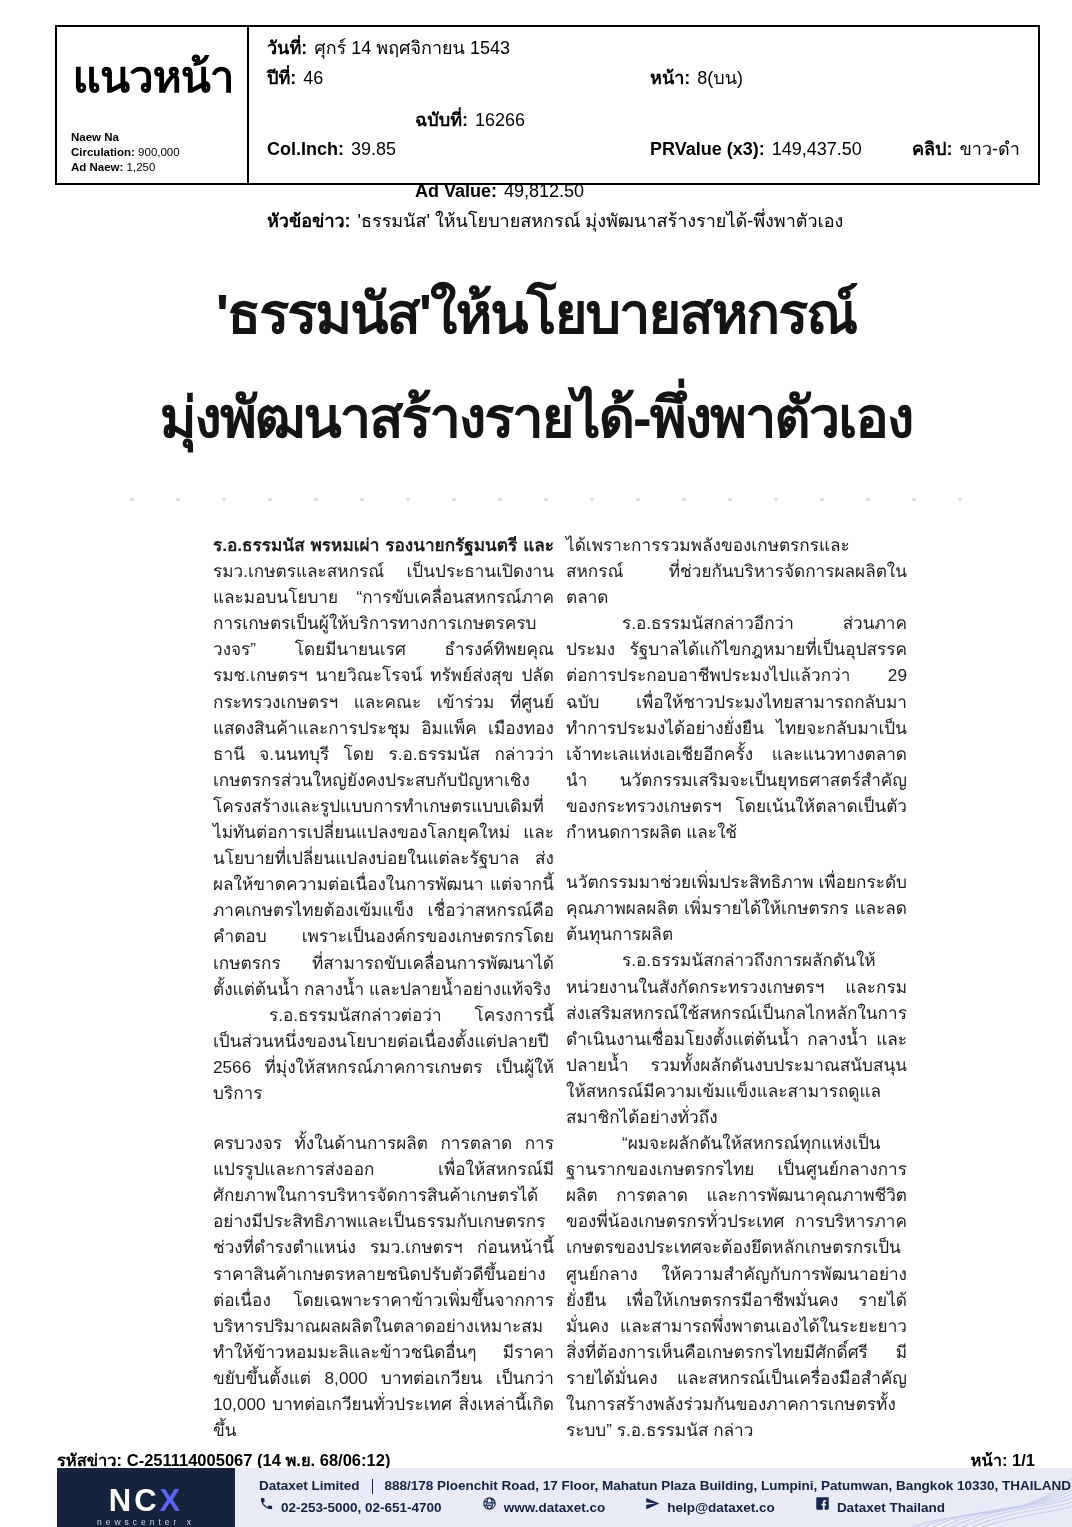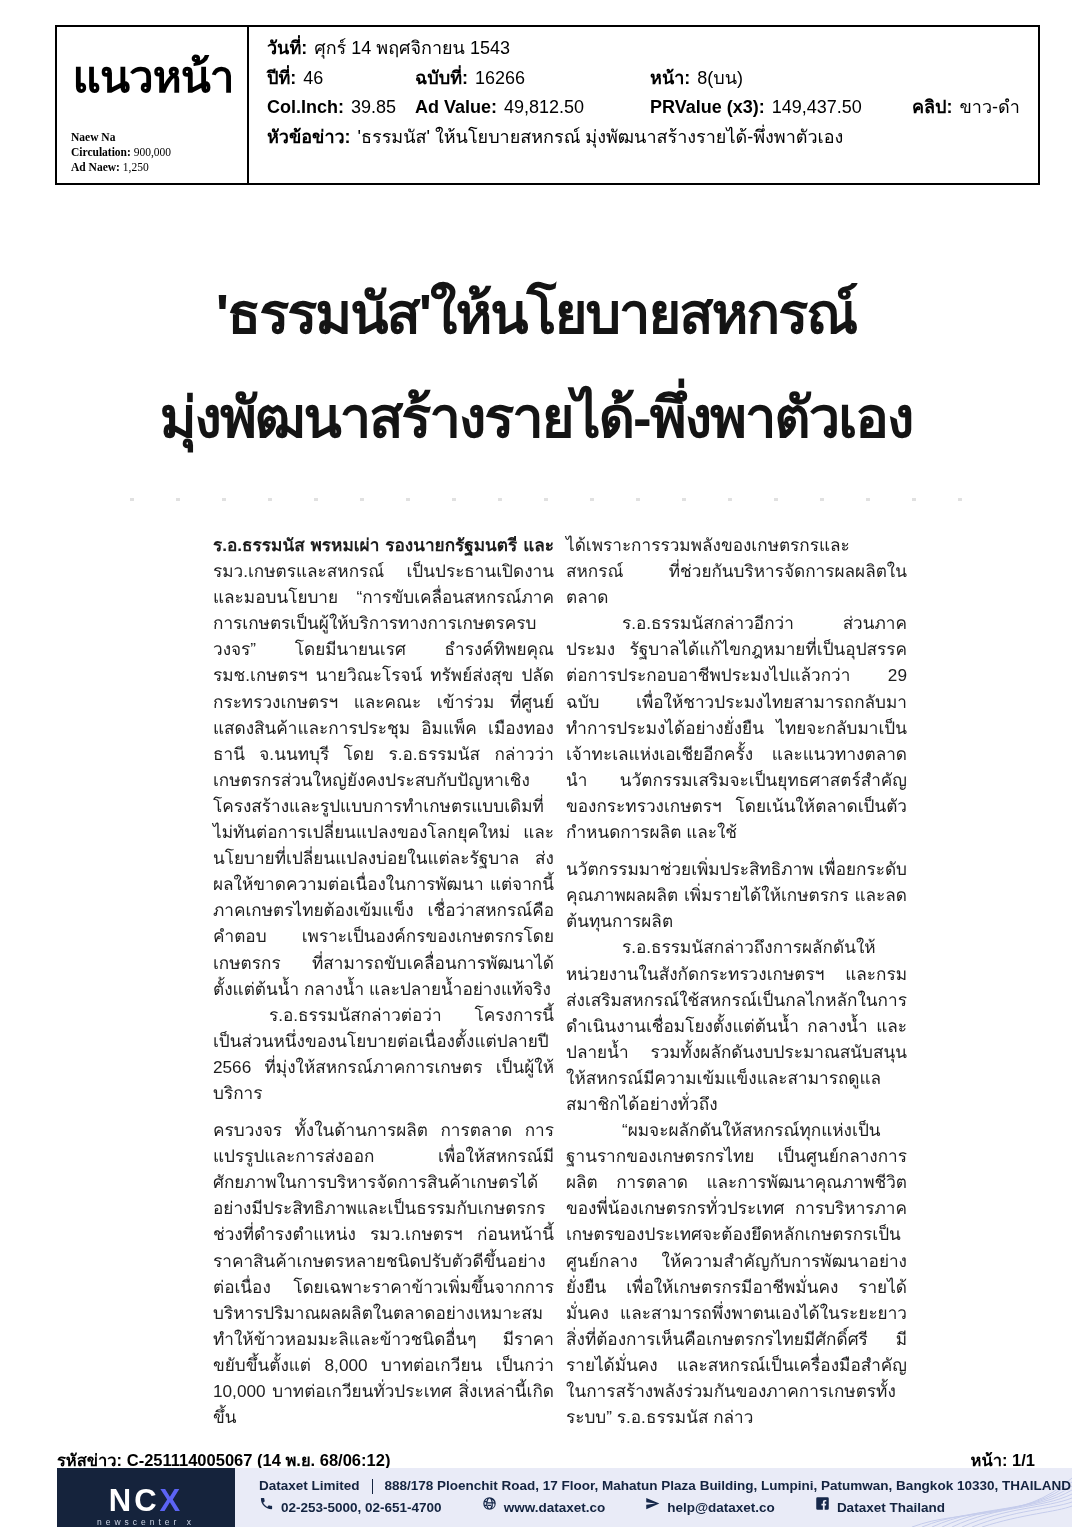--- a/index.html
+++ b/index.html
@@ -10,51 +10,51 @@
   }
   .page { position:absolute; inset:0; background:#fff; }
 
   
   .clip-table {
     position:absolute; left:55px; top:25px; width:985px; height:160px;
     border:2px solid #000; display:flex; background:#fff;
   }
   .pub-cell {
     width:192px; border-right:2px solid #000; display:flex; flex-direction:column;
-    justify-content:space-between; padding:14px 12px 8px 14px;font-family:Liberation Serif, serif;
+    justify-content:space-between; padding:14px 12px 8px 14px;
   }
   .pub-logo { font-size:44px; font-weight:900; letter-spacing:-1px; text-align:center; color:#000; }
   .pub-info { font-size:11.5px; line-height:15px; color:#000; }
   .pub-info b { font-weight:700; }
   .meta-cell { flex:1; padding:7px 14px 4px 18px; }
   .meta-row { font-size:18px; line-height:29.5px; white-space:nowrap; color:#000; }
   .meta-row b { font-weight:700; margin-right:7px; }
   .meta-group { display:inline-block; vertical-align:top; }
-  .w1 { width:143px; } .w2 { width:230px; } .w3 { width:257px; }
+  .w1 { width:143px; } .w2 { width:230px;margin-top:42px; } .w3 { width:257px; }
 
   
   .headline {
     position:absolute; left:25px; right:25px; top:262px; text-align:center;
     font-weight:900; font-size:56px; line-height:104px; letter-spacing:-2px; color:#141414;
     white-space:nowrap;
   }
   .artifact-strip {
     position:absolute; left:130px; right:70px; top:498px; height:3px; opacity:.3;
     background:repeating-linear-gradient(90deg,#9a9a9a 0 4px,transparent 4px 46px);
   }
 
   
   .article {
     position:absolute; left:213px; top:532px; width:694px; display:flex; gap:12px;
     font-size:17.2px; line-height:26.1px; color:#1d1d1d; text-align:justify;
   }
   .colm { width:341px; }
   .para { margin:0; }
   .indent { text-indent:56px; }
-  .gap { margin-top:11px; }
+  .gap { margin-top:24px; }
   .lead-bold { font-weight:700; }
 
   
   .footer-row {
     position:absolute; left:57px; right:37px; top:1447px; display:flex;
     justify-content:space-between; font-size:16.5px; font-weight:700; color:#000;
   }
 
   
   .brand-bar {

